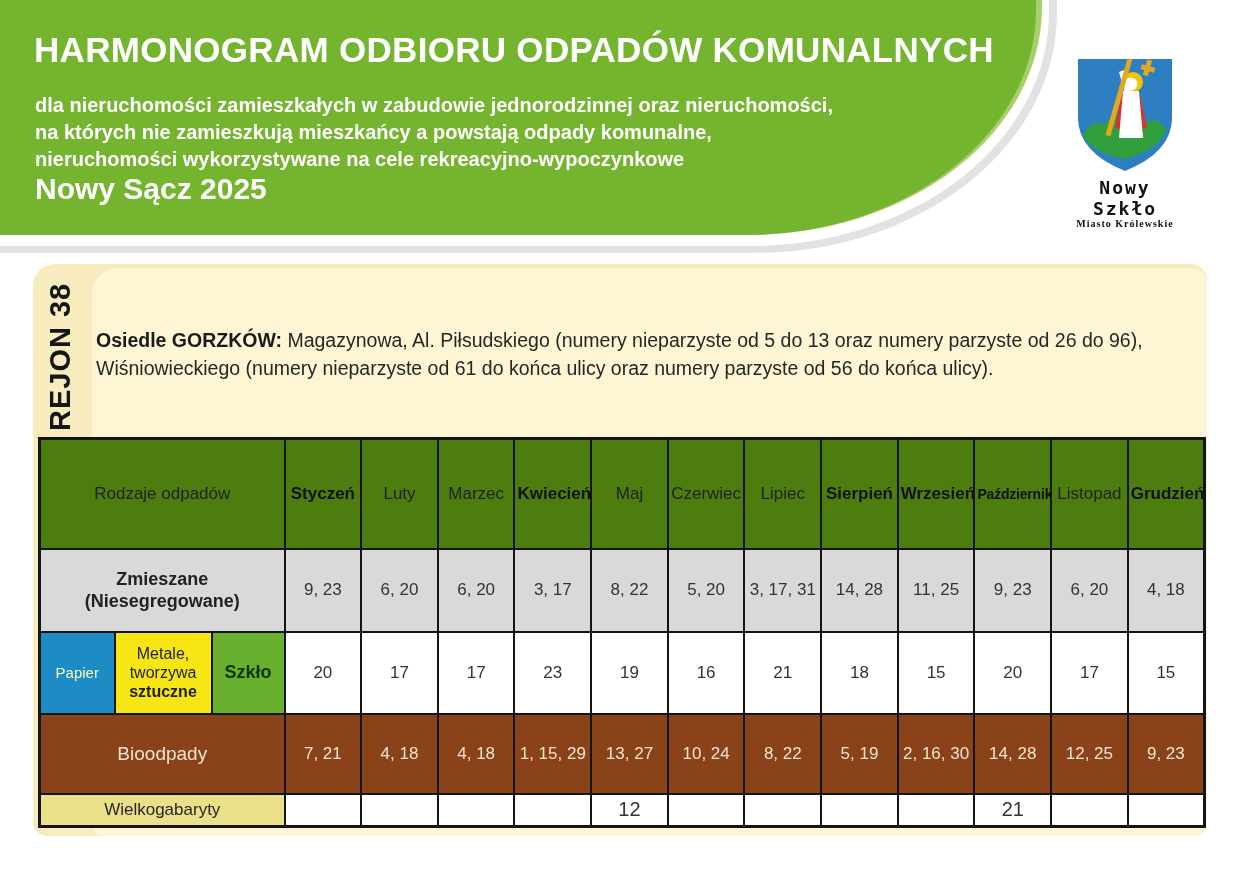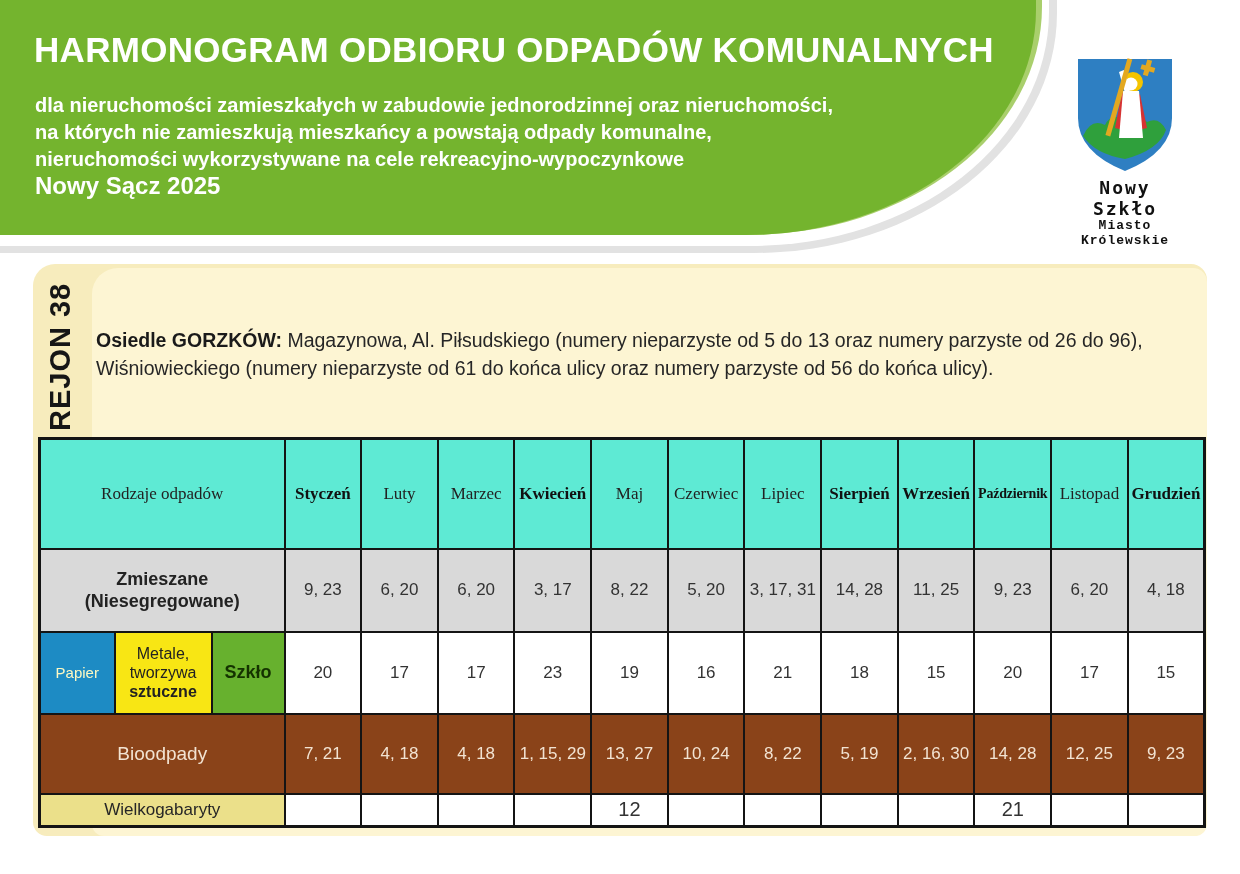--- a/index.html
+++ b/index.html
@@ -8,27 +8,27 @@
 
   
   .curve{position:absolute;left:0;top:0;}
   .curve-gray {width:1057px;height:253px;background:#e2e2e2;border-bottom-right-radius:303px 240px;}
   .curve-white{width:1049px;height:246px;background:#ffffff;border-bottom-right-radius:298px 234px;}
   .curve-light{width:1042px;height:235px;background:#a9cf6c;border-bottom-right-radius:294px 228px;}
   .curve-green{width:1036px;height:235px;background:#74b42e;border-bottom-right-radius:290px 225px;}
 
   .hdr-title{position:absolute;left:34px;top:30px;width:960px;color:#fff;font-size:35px;font-weight:800;letter-spacing:.3px;}
   .hdr-sub{position:absolute;left:35px;top:92px;width:900px;color:#fff;font-size:20px;font-weight:700;line-height:27px;}
-  .hdr-year{position:absolute;left:35px;top:172px;color:#fff;font-size:24px;font-weight:800;}
+  .hdr-year{position:absolute;left:35px;top:172px;color:#fff;font-size:30px;font-weight:800;}
 
   
   .logo{position:absolute;left:1062px;top:56px;width:126px;text-align:center;}
   .logo svg{display:block;margin:0 auto;}
   .logo-city{font-family:"DejaVu Sans Mono",monospace;font-weight:700;font-size:18px;letter-spacing:2px;color:#111;margin-top:3px;}
-  .logo-motto{font-family:Liberation Mono, monospace;font-weight:700;font-size:13px;letter-spacing:1px;color:#111;margin-top:-1px;}
+  .logo-motto{font-family:Liberation Serif, serif;font-weight:700;font-size:10px;letter-spacing:1px;color:#111;margin-top:-1px;}
 
   
   .panel-outer{position:absolute;left:33px;top:264px;width:1174px;height:572px;background:#f7ecbd;border-radius:22px 16px 14px 14px;}
   .panel-inner{position:absolute;left:92px;top:268px;width:1115px;height:568px;background:#fdf5d3;border-radius:26px 14px 12px 12px;}
   .rejon{position:absolute;left:36px;top:282px;height:150px;width:48px;
          writing-mode:vertical-rl;transform:rotate(180deg);
          font-size:29px;font-weight:800;letter-spacing:1px;color:#161616;
          display:flex;align-items:center;justify-content:center;}
   .region-desc{position:absolute;left:96px;top:326px;width:1098px;font-size:19.5px;line-height:28px;color:#262626;}
   .region-desc b{font-weight:800;color:#1a1a1a;}
@@ -36,21 +36,21 @@
   
   table.sched{position:absolute;left:38px;top:437px;width:1168px;border-collapse:collapse;table-layout:fixed;
               border:3px solid #141414;font-size:17px;color:#333;}
   table.sched td{border:2px solid #141414;text-align:center;vertical-align:middle;padding:0 2px;overflow:hidden;}
   tr.r-head{height:110px;}
   tr.r-zmie{height:83px;}
   tr.r-segr{height:82px;}
   tr.r-bio {height:80px;}
   tr.r-wiel{height:33px;}
   .c-lab{font-size:19px;color:#2b2b2b;background:#fff;}
-  .r-head td{background:#5eead4;font-size:17px;color:#222;font-family:Liberation Serif, serif;}
+  .r-head td{background:#4d7c0f;font-size:17px;color:#222;}
   .r-head td.b{font-weight:700;color:#111;}
   .r-head td.pazdz{font-size:14px;letter-spacing:-.2px;}
   .r-zmie td{background:#d9d9d9;}
   .zm-label{font-weight:700;color:#222;font-size:18px;line-height:22px;}
   .cell-papier{background:#1d8bc4;color:#fef9c3;font-size:15px;}
   .cell-metale{background:#f8e614;color:#222;font-size:16px;line-height:19px;}
   .cell-metale .heavy{font-weight:700;}
   .cell-szklo{background:#67b12e;color:#143200;font-weight:700;font-size:18px;}
   .r-segr td.val{background:#fff;}
   .r-bio td{background:#8a4319;color:#f2e3d2;}

